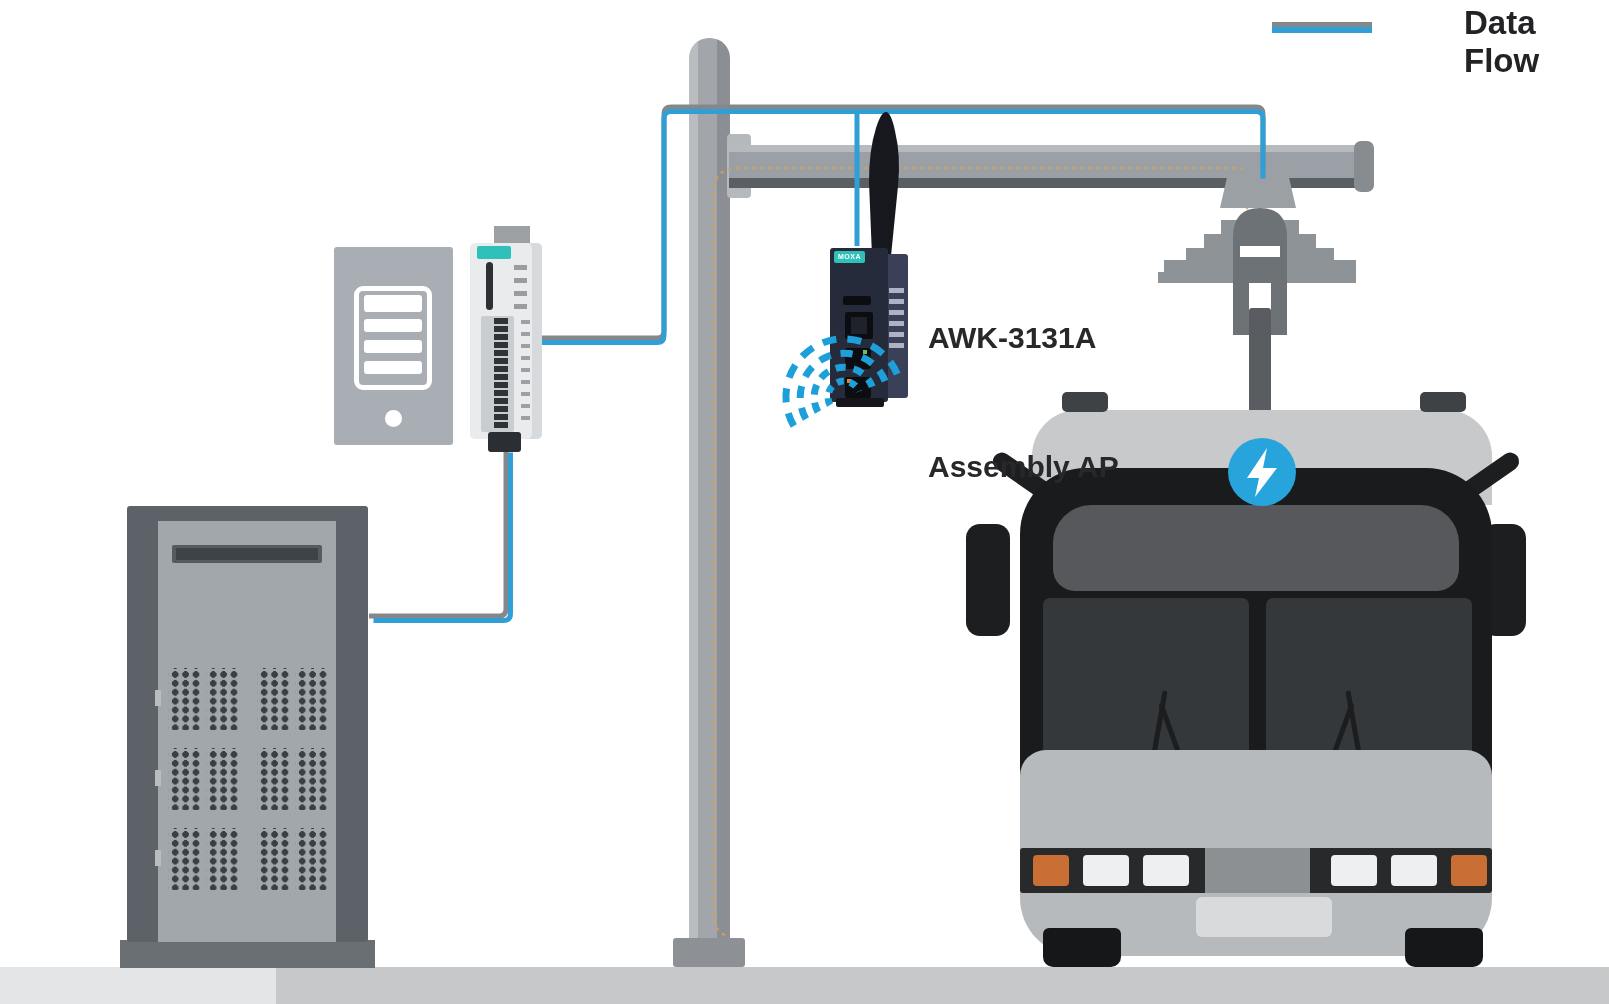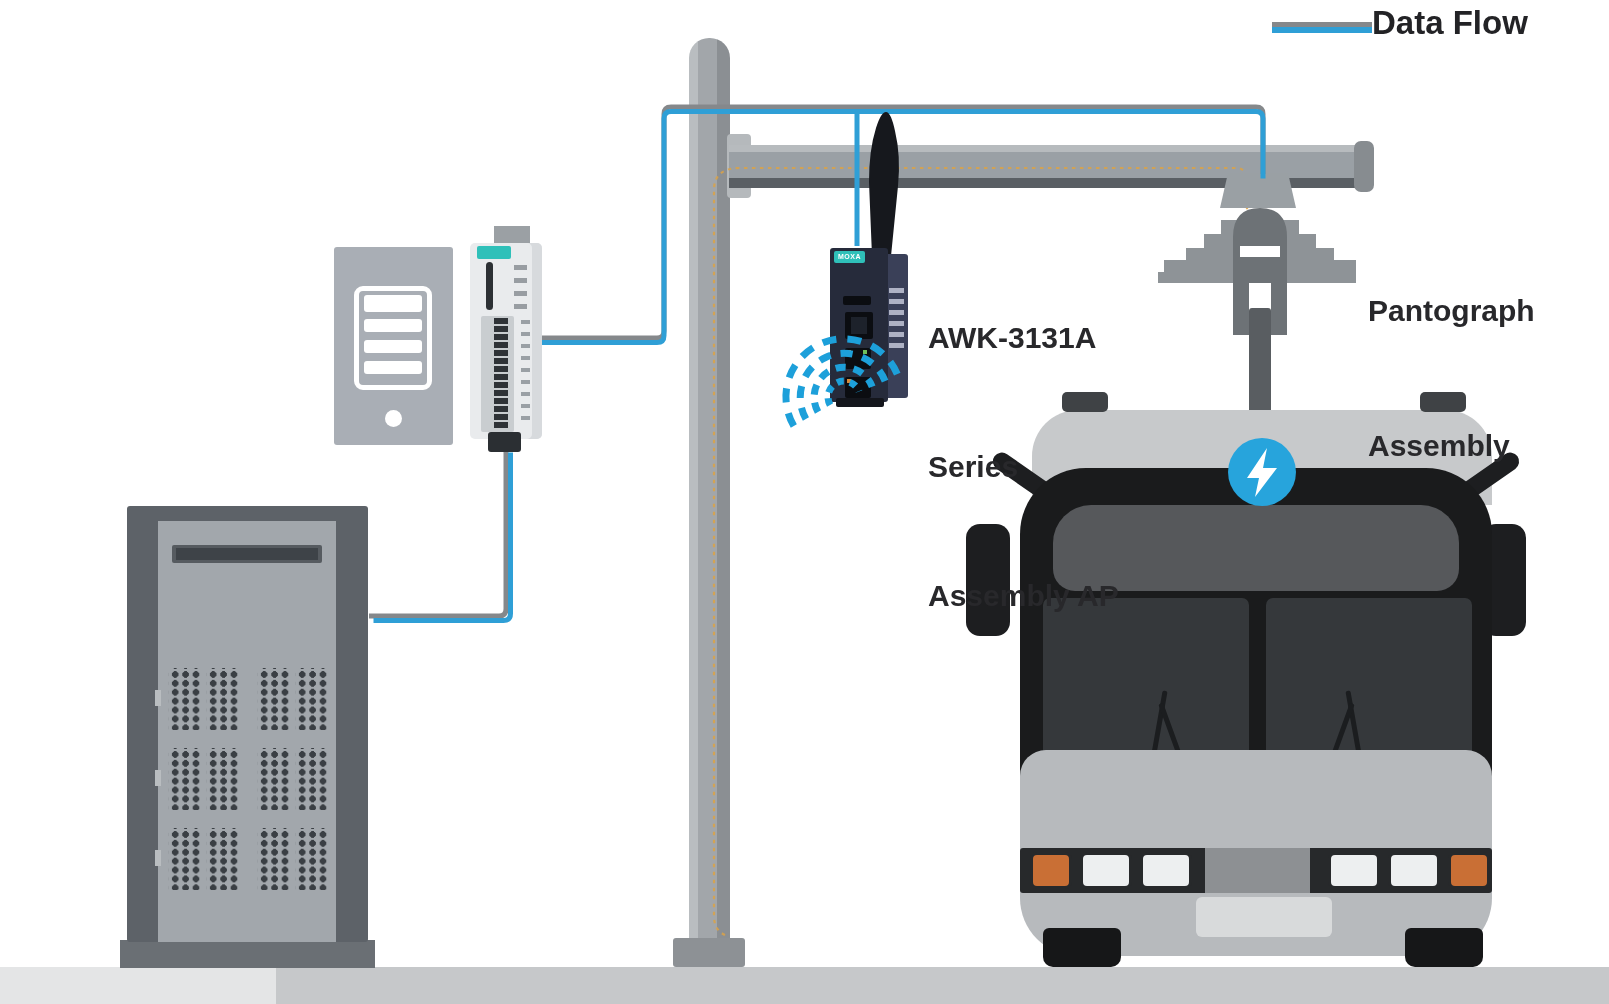--- a/index.html
+++ b/index.html
@@ -83,21 +83,21 @@
   .light-white{background:#edeff0;}
   .light-orange{background:var(--bus-orange);}
   .bus-plate{left:1196px;top:897px;width:136px;height:40px;background:#d8dadb;border-radius:6px;}
   .bus-wheel{top:928px;width:78px;height:39px;background:#161718;border-radius:6px 6px 10px 10px;}
   .mirror-house{top:524px;width:44px;height:112px;background:#1d1e20;border-radius:14px;}
   .mirror-arm{top:468px;width:72px;height:18px;background:#1d1e20;border-radius:9px;}
   .bolt-badge{left:1228px;top:438px;width:68px;height:68px;background:var(--bolt-blue);border-radius:50%;}
   
   .legend-gray{left:1272px;top:22px;width:100px;height:5px;background:var(--data-line-gray);}
   .legend-blue{left:1272px;top:27px;width:100px;height:6px;background:var(--data-line-blue);}
-  .legend-label{left:1372px;top:4px;font-size:33px;font-weight:800;color:#232326;}
+  .legend-label{left:1464px;top:4px;font-size:33px;font-weight:800;color:#232326;}
   .svg-overlay{left:0;top:0;width:1609px;height:1004px;pointer-events:none;}
 </style>
 </head>
 <body>
 
 <div id="stage">
 
   <div class="abs ground-left"></div>
   <div class="abs ground-right"></div>
 
@@ -238,21 +238,16 @@
   <div class="abs io-terms"></div>
   <div class="abs io-ticks"></div>
   <div class="abs io-conn"></div>
 
   <div class="abs legend-gray"></div>
   <div class="abs legend-blue"></div>
   <div class="abs legend-label">Data Flow</div>
 
   <div class="abs label-text" style="left:928px;top:230px">
     <span style="display:block">AWK-3131A</span>
-    <span style="display:block">Series</span>
     <span style="display:block">Assembly AP</span>
   </div>
-  <div class="abs label-text" style="left:1368px;top:198px;line-height:45px">
-    <span style="display:block">Pantograph</span>
-    <span style="display:block">Assembly</span>
-  </div>
 
 </div>
 
 </body></html>

